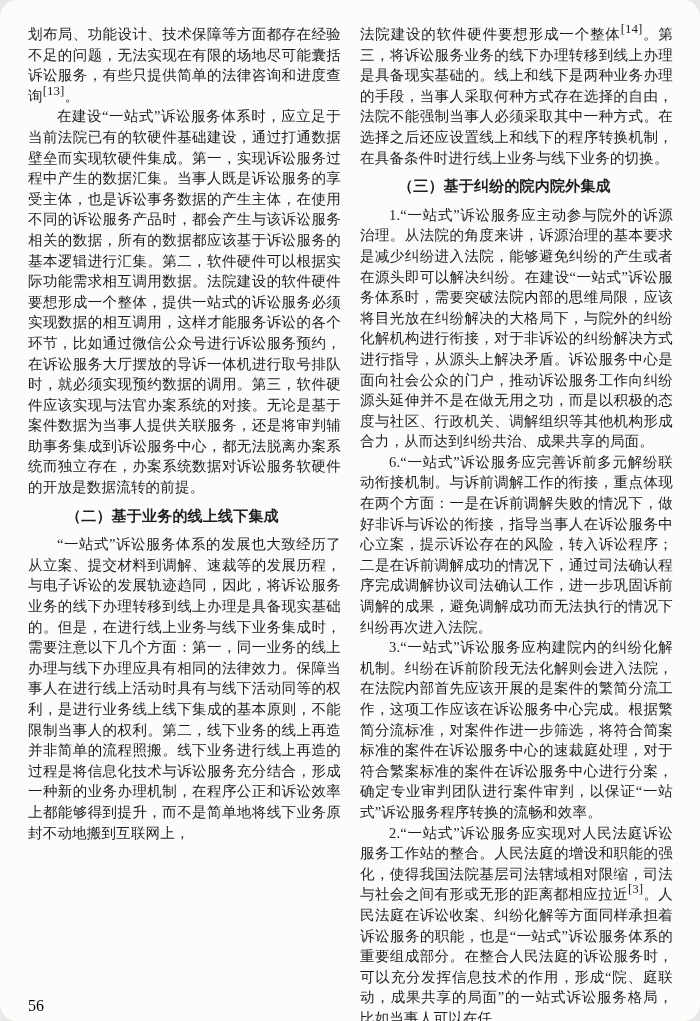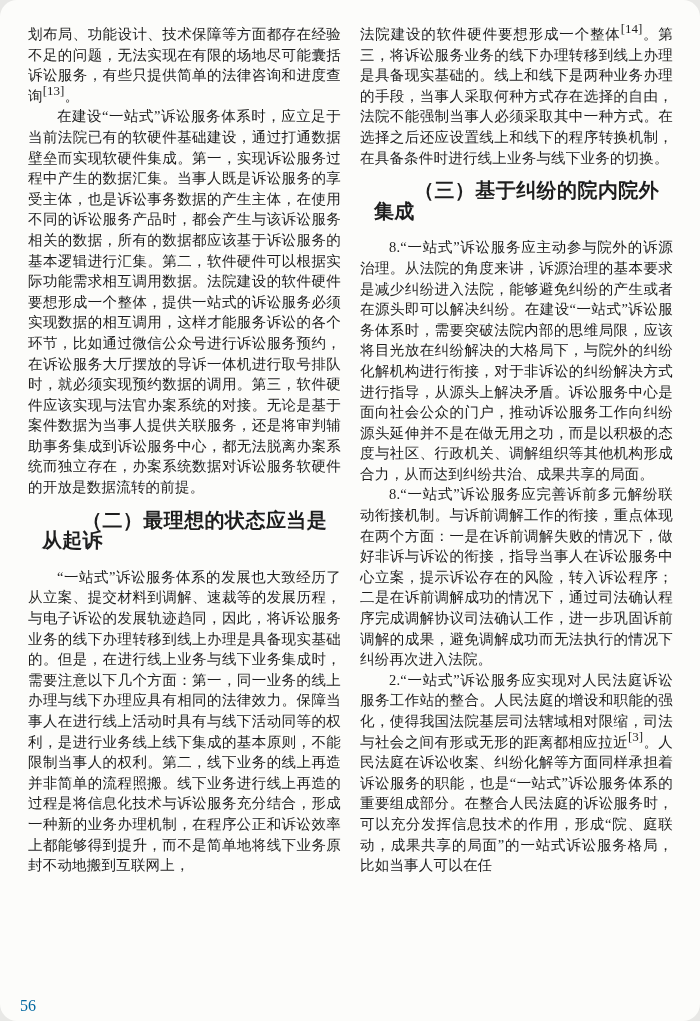--- a/index.html
+++ b/index.html
@@ -31,56 +31,57 @@
     line-height: 20.6px;
     word-break: break-all;
     letter-spacing: 0.2px;
   }
   .para {
     margin: 0;
     text-indent: 2em;
   }
   .para.no-indent { text-indent: 0; }
   .heading {
-    margin: 14px;
+    margin: 8px;
     text-indent: 2em;
     font-weight: 700;
-    font-family: Liberation Mono, monospace;
-    font-size: 20px;
+    font-family: Liberation Sans, sans-serif;
+    font-size: 15px;
   }
   sup.ref {
     font-size: 13px;
     line-height: 0;
     vertical-align: super;
     letter-spacing: 0;
   }
   .page-number {
     position: absolute;
-    left: 20px;
+    left: 28px;
     bottom: 6px;
     font-size: 16px;
-    color: #0369a1;
+    color: #000000;
   }
 </style>
 </head>
 <body>
 
 <div class="page">
   <div class="columns">
 
     <div class="col">
       <p class="para no-indent"><span>划布局、功能设计、技术保障等方面都存在经验不足的问题，无法实现在有限的场地尽可能囊括诉讼服务，有些只提供简单的法律咨询和进度查询</span><sup class="ref">[13]</sup><span>。</span></p>
       <p class="para">在建设“一站式”诉讼服务体系时，应立足于当前法院已有的软硬件基础建设，通过打通数据壁垒而实现软硬件集成。第一，实现诉讼服务过程中产生的数据汇集。当事人既是诉讼服务的享受主体，也是诉讼事务数据的产生主体，在使用不同的诉讼服务产品时，都会产生与该诉讼服务相关的数据，所有的数据都应该基于诉讼服务的基本逻辑进行汇集。第二，软件硬件可以根据实际功能需求相互调用数据。法院建设的软件硬件要想形成一个整体，提供一站式的诉讼服务必须实现数据的相互调用，这样才能服务诉讼的各个环节，比如通过微信公众号进行诉讼服务预约，在诉讼服务大厅摆放的导诉一体机进行取号排队时，就必须实现预约数据的调用。第三，软件硬件应该实现与法官办案系统的对接。无论是基于案件数据为当事人提供关联服务，还是将审判辅助事务集成到诉讼服务中心，都无法脱离办案系统而独立存在，办案系统数据对诉讼服务软硬件的开放是数据流转的前提。</p>
-      <p class="heading">（二）最理想的状态应当是从起诉</p>
+      <p class="heading">（二）基于业务的线上线下集成</p>
       <p class="para">“一站式”诉讼服务体系的发展也大致经历了从立案、提交材料到调解、速裁等的发展历程，与电子诉讼的发展轨迹趋同，因此，将诉讼服务业务的线下办理转移到线上办理是具备现实基础的。但是，在进行线上业务与线下业务集成时，需要注意以下几个方面：第一，同一业务的线上办理与线下办理应具有相同的法律效力。保障当事人在进行线上活动时具有与线下活动同等的权利，是进行业务线上线下集成的基本原则，不能限制当事人的权利。第二，线下业务的线上再造并非简单的流程照搬。线下业务进行线上再造的过程是将信息化技术与诉讼服务充分结合，形成一种新的业务办理机制，在程序公正和诉讼效率上都能够得到提升，而不是简单地将线下业务原封不动地搬到互联网上，</p>
     </div>
 
     <div class="col">
       <p class="para no-indent"><span>法院建设的软件硬件要想形成一个整体</span><sup class="ref">[14]</sup><span>。第三，将诉讼服务业务的线下办理转移到线上办理是具备现实基础的。线上和线下是两种业务办理的手段，当事人采取何种方式存在选择的自由，法院不能强制当事人必须采取其中一种方式。在选择之后还应设置线上和线下的程序转换机制，在具备条件时进行线上业务与线下业务的切换。</span></p>
       <p class="heading">（三）基于纠纷的院内院外集成</p>
-      <p class="para">8.“一站式”诉讼服务应主动参与院外的诉源治理。从法院的角度来讲，诉源治理的基本要求是减少纠纷进入法院，能够避免纠纷的产生或者在源头即可以解决纠纷。在建设“一站式”诉讼服务体系时，需要突破法院内部的思维局限，应该将目光放在纠纷解决的大格局下，与院外的纠纷化解机构进行衔接，对于非诉讼的纠纷解决方式进行指导，从源头上解决矛盾。诉讼服务中心是面向社会公众的门户，推动诉讼服务工作向纠纷源头延伸并不是在做无用之功，而是以积极的态度与社区、行政机关、调解组织等其他机构形成合力，从而达到纠纷共治、成果共享的局面。</p>
-      <p class="para">8.“一站式”诉讼服务应完善诉前多元解纷联动衔接机制。与诉前调解工作的衔接，重点体现在两个方面：一是在诉前调解失败的情况下，做好非诉与诉讼的衔接，指导当事人在诉讼服务中心立案，提示诉讼存在的风险，转入诉讼程序；二是在诉前调解成功的情况下，通过司法确认程序完成调解协议司法确认工作，进一步巩固诉前调解的成果，避免调解成功而无法执行的情况下纠纷再次进入法院。</p>
+      <p class="para">1.“一站式”诉讼服务应主动参与院外的诉源治理。从法院的角度来讲，诉源治理的基本要求是减少纠纷进入法院，能够避免纠纷的产生或者在源头即可以解决纠纷。在建设“一站式”诉讼服务体系时，需要突破法院内部的思维局限，应该将目光放在纠纷解决的大格局下，与院外的纠纷化解机构进行衔接，对于非诉讼的纠纷解决方式进行指导，从源头上解决矛盾。诉讼服务中心是面向社会公众的门户，推动诉讼服务工作向纠纷源头延伸并不是在做无用之功，而是以积极的态度与社区、行政机关、调解组织等其他机构形成合力，从而达到纠纷共治、成果共享的局面。</p>
+      <p class="para">6.“一站式”诉讼服务应完善诉前多元解纷联动衔接机制。与诉前调解工作的衔接，重点体现在两个方面：一是在诉前调解失败的情况下，做好非诉与诉讼的衔接，指导当事人在诉讼服务中心立案，提示诉讼存在的风险，转入诉讼程序；二是在诉前调解成功的情况下，通过司法确认程序完成调解协议司法确认工作，进一步巩固诉前调解的成果，避免调解成功而无法执行的情况下纠纷再次进入法院。</p>
+      <p class="para">3.“一站式”诉讼服务应构建院内的纠纷化解机制。纠纷在诉前阶段无法化解则会进入法院，在法院内部首先应该开展的是案件的繁简分流工作，这项工作应该在诉讼服务中心完成。根据繁简分流标准，对案件作进一步筛选，将符合简案标准的案件在诉讼服务中心的速裁庭处理，对于符合繁案标准的案件在诉讼服务中心进行分案，确定专业审判团队进行案件审判，以保证“一站式”诉讼服务程序转换的流畅和效率。</p>
       <p class="para"><span>2.“一站式”诉讼服务应实现对人民法庭诉讼服务工作站的整合。人民法庭的增设和职能的强化，使得我国法院基层司法辖域相对限缩，司法与社会之间有形或无形的距离都相应拉近</span><sup class="ref">[3]</sup><span>。人民法庭在诉讼收案、纠纷化解等方面同样承担着诉讼服务的职能，也是“一站式”诉讼服务体系的重要组成部分。在整合人民法庭的诉讼服务时，可以充分发挥信息技术的作用，形成“院、庭联动，成果共享的局面”的一站式诉讼服务格局，比如当事人可以在任</span></p>
     </div>
 
   </div>
   <div class="page-number">56</div>
 </div>
 
 </body></html>

